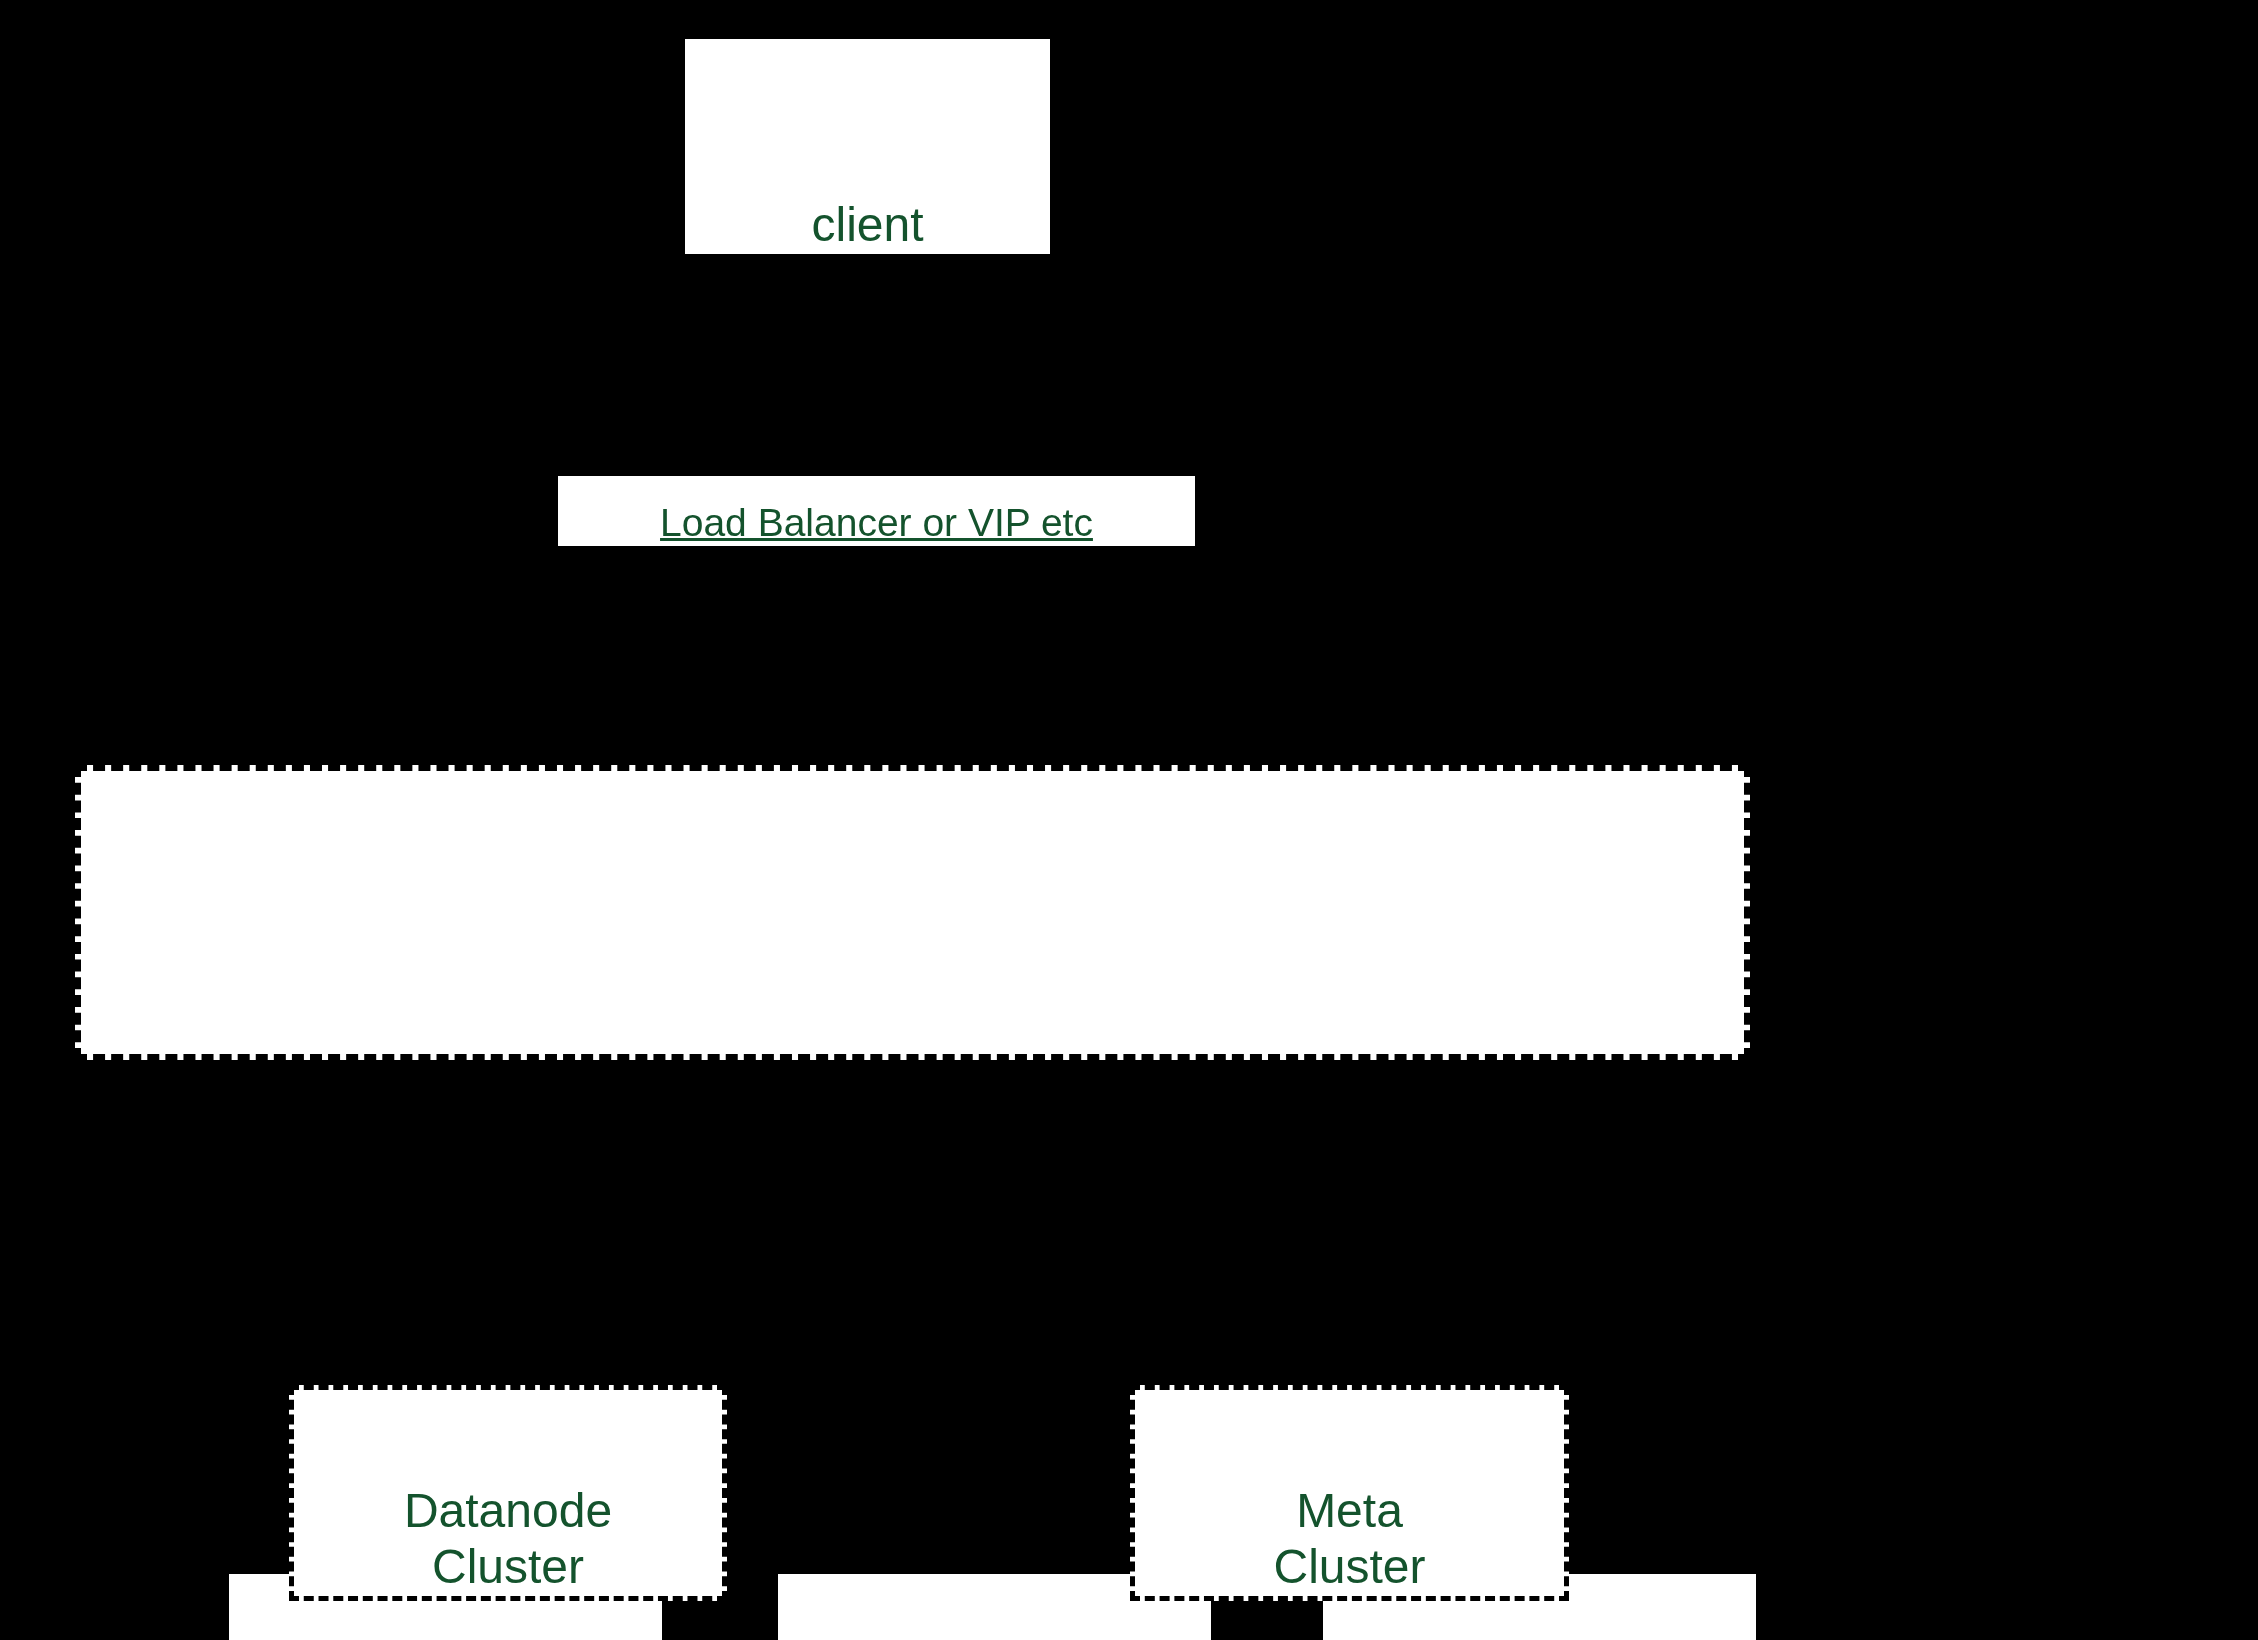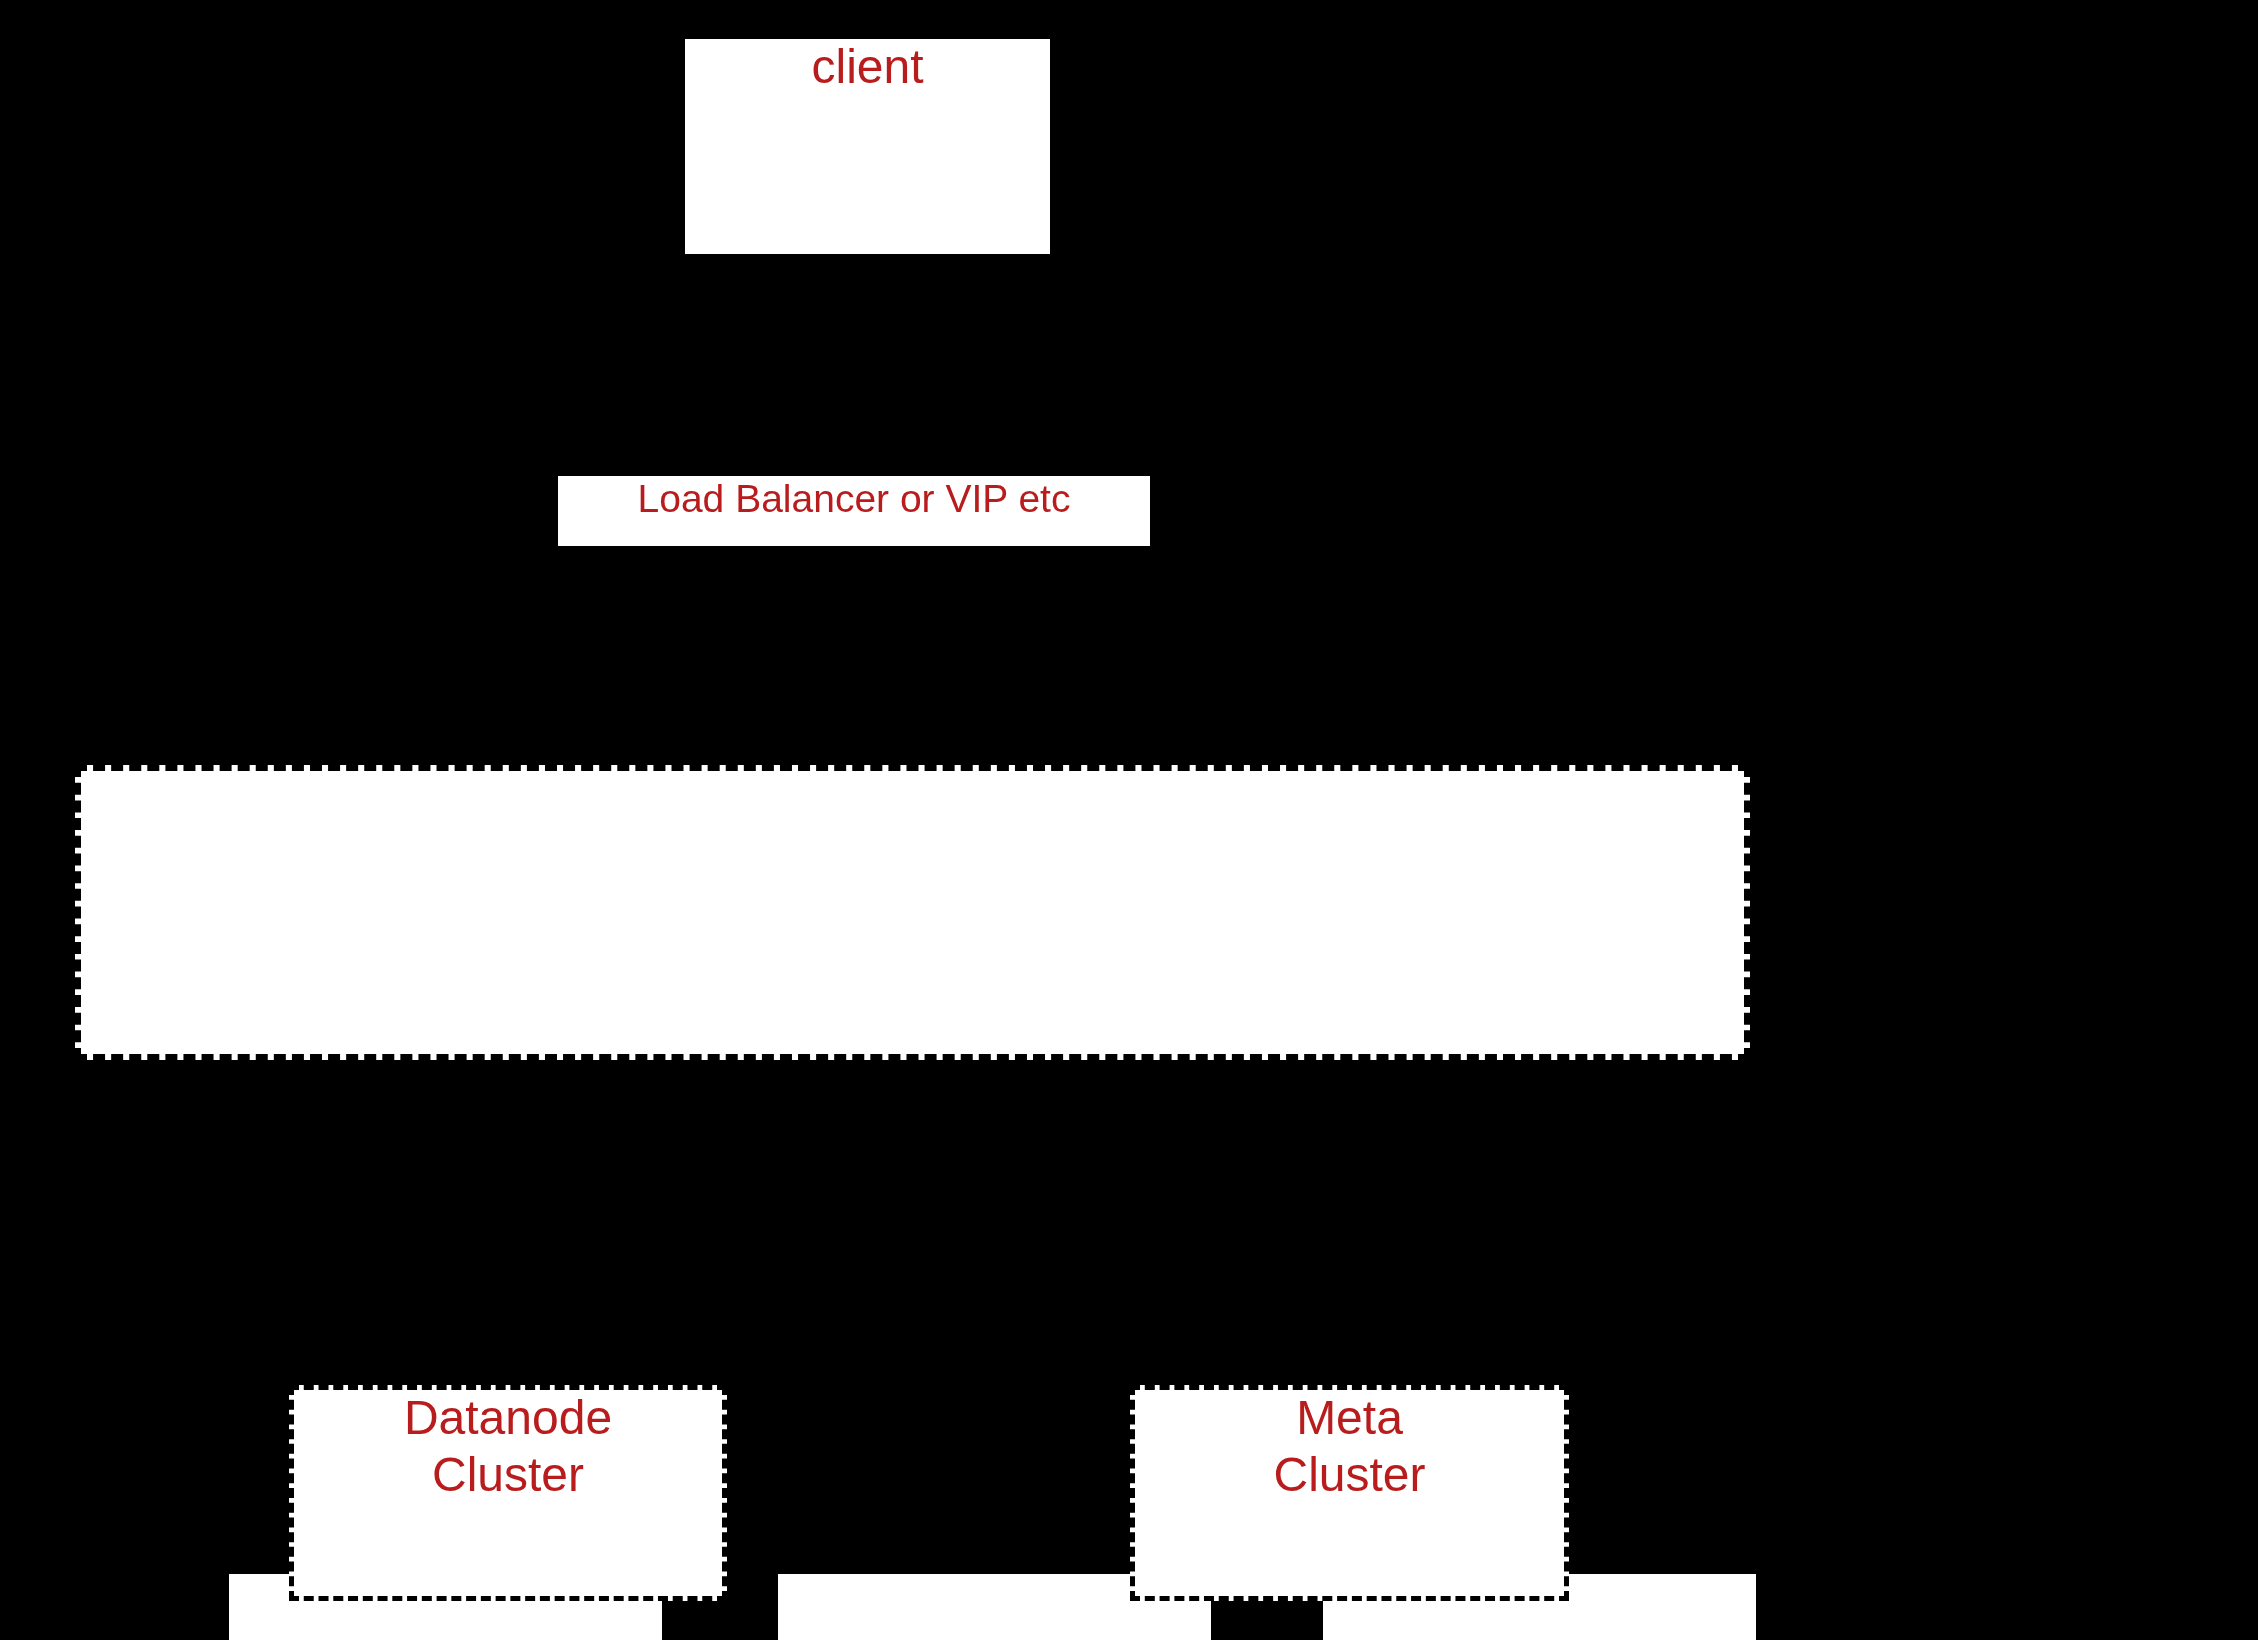--- a/index.html
+++ b/index.html
@@ -15,48 +15,49 @@
     position: relative;
     width: 2258px;
     height: 1640px;
     background: #000000;
     overflow: hidden;
   }
   .node {
     position: absolute;
     box-sizing: border-box;
     display: flex;
-    align-items: flex-start;
+    align-items: flex-end;
     justify-content: center;
     text-align: center;
-    color: #b91c1c;
+    color: #14532d;
     line-height: 1.18;
     white-space: pre-line;
   }
 
   
   .client-box {
     left: 685px;
     top: 39px;
     width: 365px;
     height: 215px;
     background: #ffffff;
     border: none;
     font-size: 48px;
   }
 
   
   .lb-box {
     left: 558px;
     top: 476px;
-    width: 592px;
+    width: 637px;
     height: 70px;
     background: #ffffff;
     border: none;
     font-size: 39px;
+    text-decoration: underline;
   }
 
   
   .group-box {
     left: 75px;
     top: 765px;
     width: 1675px;
     height: 295px;
     background: #ffffff;
     border: 6.4px dashed #000000;

